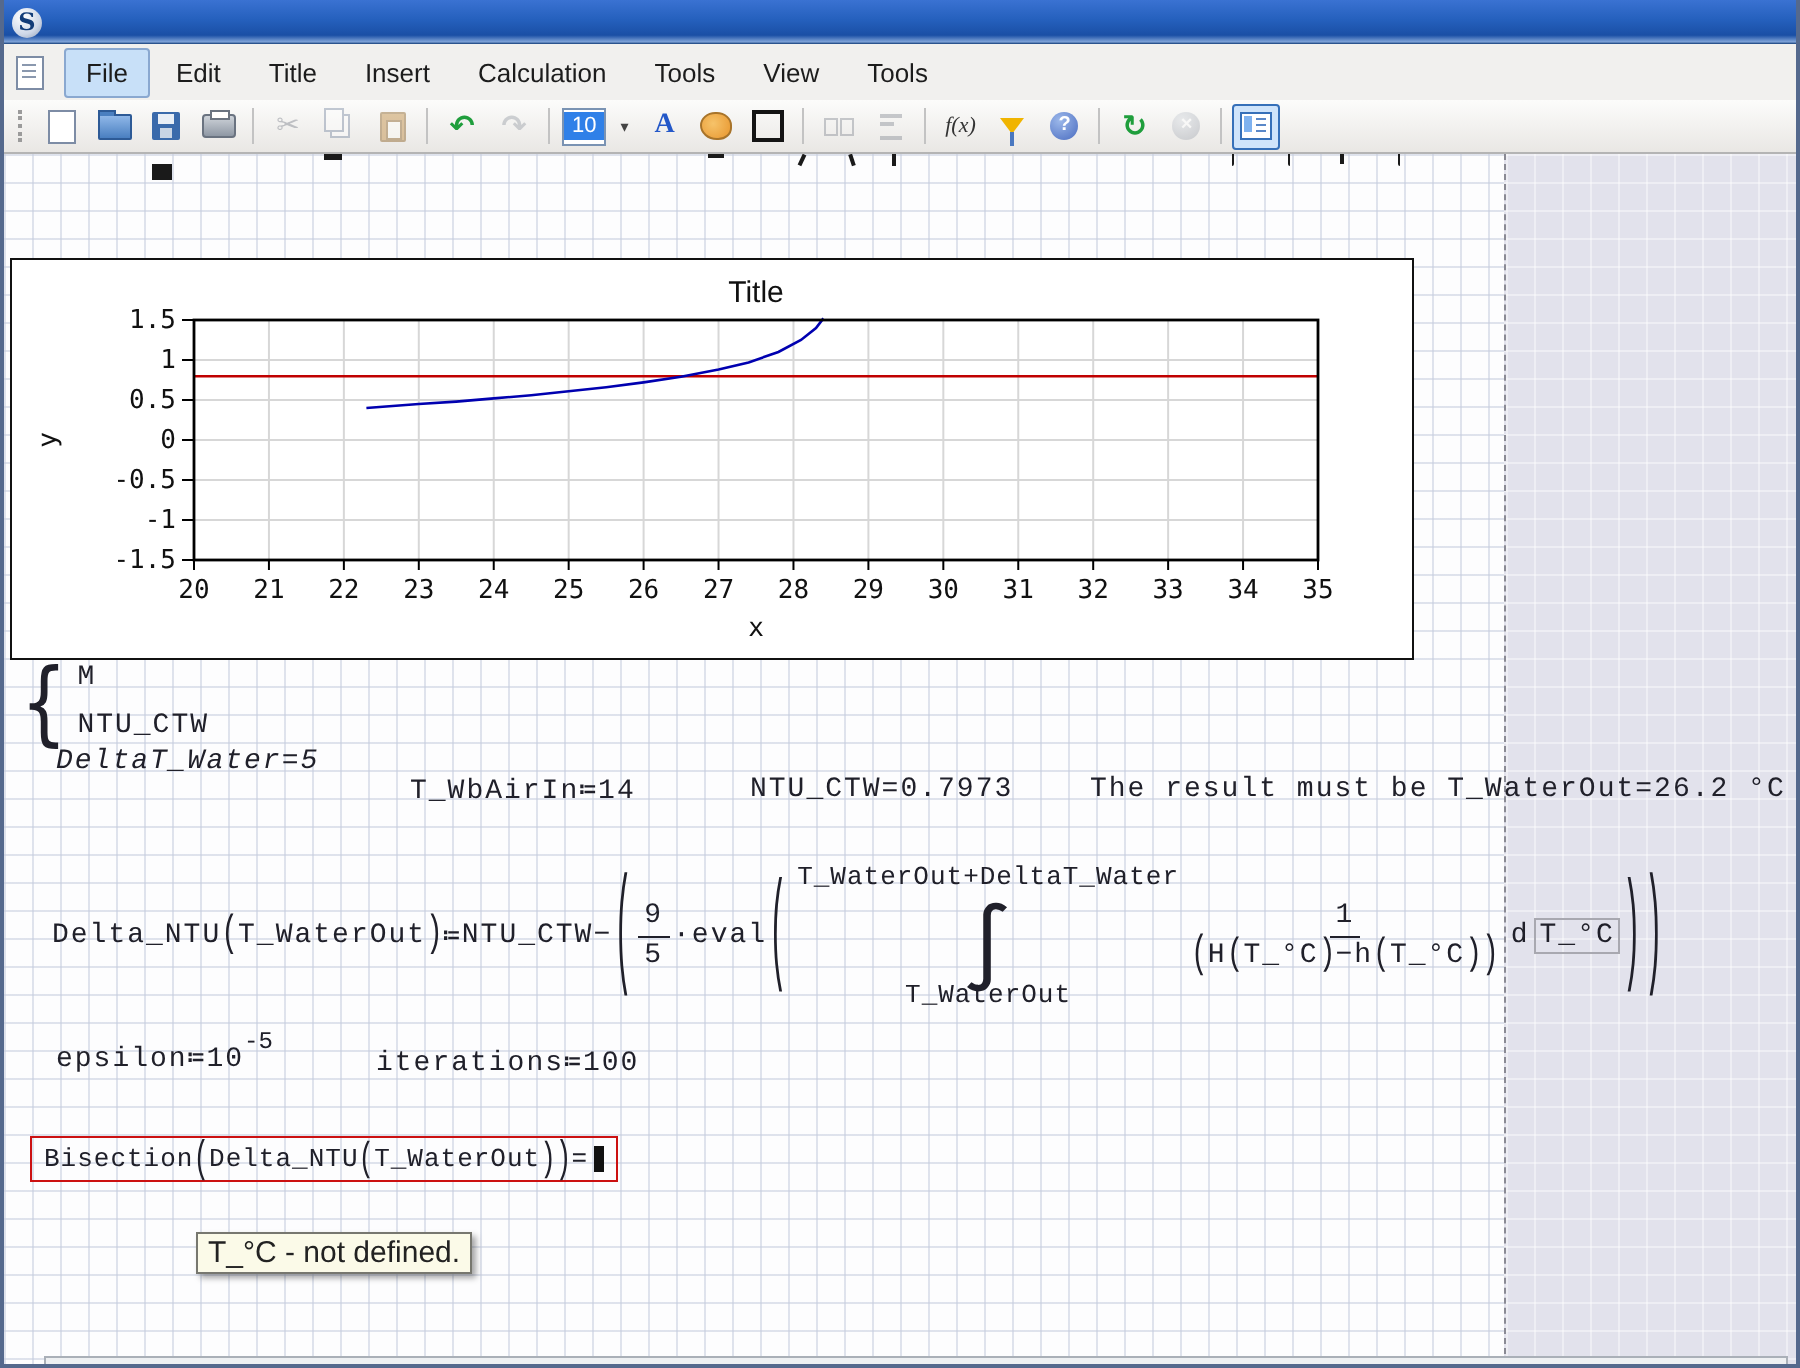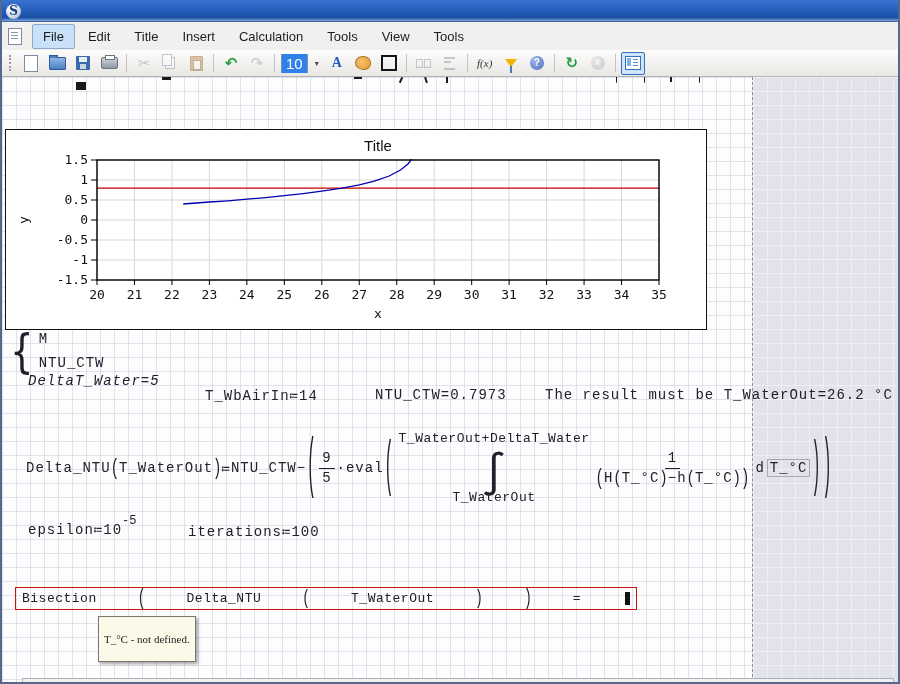--- a/index.html
+++ b/index.html
@@ -32,21 +32,21 @@
   .i-save::after{content:"";position:absolute;left:4px;bottom:1px;width:6px;height:5px;background:#c8d4e4;}
   .i-print{width:15px;height:10px;background:linear-gradient(180deg,#cfd4da,#8f98a4);border:1px solid #6a7380;border-radius:2px;position:relative;}
   .i-print::before{content:"";position:absolute;left:3px;top:-3px;width:8px;height:3px;background:#fff;border:1px solid #6a7380;}
   .i-cut{font-size:14px;color:#7d828c;font-family:"DejaVu Sans",sans-serif;}
   .i-copy{width:8px;height:10px;background:#fff;border:1px solid #7d8ca5;box-shadow:3px 3px 0 -1px #fff,3px 3px 0 0 #7d8ca5;margin:-3px 3px 3px -3px;}
   .i-paste{width:11px;height:13px;background:#c08a3e;border:1px solid #8a5f22;border-radius:1px;position:relative;}
   .i-paste::before{content:"";position:absolute;left:2px;top:3px;width:6px;height:8px;background:#fdfdf6;border:1px solid #8a5f22;}
   .i-undo{font-size:15px;font-weight:bold;color:#1f9e3c;font-family:"DejaVu Sans",sans-serif;}
   .i-redo{font-size:15px;font-weight:bold;color:#9aa0a8;font-family:"DejaVu Sans",sans-serif;}
   .fontsize{display:flex;align-items:center;height:17px;background:#fff;border:1px solid #7a93b3;margin:0 1px;}
-  .fontsize .val{background:#2f80e8;color:#fff;font-size:15px;padding:1px 4px;font-family:"Liberation Sans",sans-serif;}
+  .fontsize .val{background:#2f80e8;color:#fff;font-size:11px;padding:1px 4px;font-family:"Liberation Sans",sans-serif;}
   .fontsize .caret{font-size:8px;color:#444;padding:0 3px;}
   .i-fontcolor{font-size:14px;font-weight:bold;color:#2458c8;font-family:"Liberation Serif",serif;}
   .i-palette{width:14px;height:12px;background:radial-gradient(circle at 40% 40%,#f6c36a,#e8962e);border:1px solid #a8undefined;border:1px solid #a8742a;border-radius:50% 50% 45% 55%;}
   .i-border{width:12px;height:12px;border:2px solid #141414;}
   .i-units{display:flex;gap:1px;}
   .i-units b{width:5px;height:7px;border:1px solid #8a8f98;display:block;}
   .i-align{width:11px;height:9px;border-top:2px solid #8a8f98;border-bottom:2px solid #8a8f98;position:relative;}
   .i-align::before{content:"";position:absolute;left:0;top:2.5px;width:7px;height:2px;background:#8a8f98;}
   .i-fx{font-style:italic;font-size:11px;color:#333;font-family:"Liberation Serif",serif;}
   .i-funnel{width:0;height:0;border-left:6px solid transparent;border-right:6px solid transparent;border-top:8px solid #f0b400;position:relative;}
@@ -82,21 +82,21 @@
   .frac .den{padding-top:1px;text-align:center;}
   .intcol{display:inline-flex;flex-direction:column;align-items:center;margin:0 4px;line-height:1;}
   .intcol .upper{align-self:flex-start;margin-bottom:12px;}
   .int-glyph{font-family:"DejaVu Sans Mono",monospace;font-size:42px;font-weight:200;line-height:.9;margin:-2px 0;}
   .boxedvar{border:1px solid #a8a8b0;padding:0 2px;margin-left:2px;}
   .brace-glyph{font-family:"DejaVu Sans Mono",monospace;font-size:46px;font-weight:300;transform:scaleX(.8);display:inline-block;line-height:44px;}
   .brace-lines{display:inline-flex;flex-direction:column;justify-content:space-between;height:40px;margin-left:2px;}
   .errbox{border:1px solid #cc1111;padding:3px 6px;background:transparent;}
   .cursor-block{display:inline-block;width:5px;height:13px;background:#111;margin-left:3px;}
   .tooltip{position:absolute;background:#fbfae8;border:1px solid #77776f;box-shadow:2px 2px 3px rgba(0,0,0,.35);
-    font-family:Liberation Serif, serif;font-size:11px;color:#222;padding:16px 5px;}
+    font-family:Liberation Sans, sans-serif;font-size:15px;color:#222;padding:1px 5px;}
   .hscroll{position:absolute;left:20px;right:4px;top:601px;height:5px;background:#eef0f2;border:1px solid #aab0b8;border-bottom:none;}
   .sup{font-size:12px;position:relative;top:-9px;letter-spacing:0;}
 </style>
 </head>
 <body>
 
 <div class="window">
 
   <div class="titlebar">
     <span class="app-icon">S</span>
@@ -303,21 +303,21 @@
 
     <div class="expr" style="left:24px;top:350px;height:82px;">
       <span>Delta_NTU</span><span class="paren p15">(</span><span>T_WaterOut</span><span class="paren p15">)</span><span>≔</span><span>NTU_CTW−</span><span class="paren pbig">(</span><span class="frac"><span class="num">9</span><span class="den">5</span></span><span>·eval</span><span class="paren pbig2">(</span><span class="intcol"><span class="upper small13">T_WaterOut+DeltaT_Water</span><span class="int-glyph">∫</span><span class="lower small13">T_WaterOut</span></span><span class="frac"><span class="num">1</span><span class="den"><span class="paren" style="transform:scaleY(1.6);display:inline-block;">(</span><span>H</span><span class="paren p135">(</span><span>T_°C</span><span class="paren p135">)</span><span>−</span><span>h</span><span class="paren p135">(</span><span>T_°C</span><span class="paren p135">)</span><span class="paren" style="transform:scaleY(1.6);display:inline-block;">)</span></span></span><span style="margin-left:4px;">d</span><span class="boxedvar">T_°C</span><span class="paren pbig2">)</span><span class="paren pbig">)</span>
     </div>
 
     <div class="expr" style="left:26px;top:444px;">
       <span>epsilon≔10</span><span class="sup">-5</span>
     </div>
     <div class="expr" style="left:186px;top:446px;">iterations≔100</div>
 
-    <div class="expr errbox small13" style="left:13px;top:510px;gap:41px;">
+    <div class="expr errbox small13" style="left:13px;top:491px;">
       <span>Bisection</span><span class="paren" style="transform:scaleY(1.7);display:inline-block;">(</span><span>Delta_NTU</span><span class="paren p15">(</span><span>T_WaterOut</span><span class="paren p15">)</span><span class="paren" style="transform:scaleY(1.7);display:inline-block;">)</span><span>=</span><span class="cursor-block"></span>
     </div>
 
     <div class="tooltip" style="left:96px;top:539px;">T_°C - not defined.</div>
 
     <div class="hscroll"></div>
   </div>
 
 </div>
 

